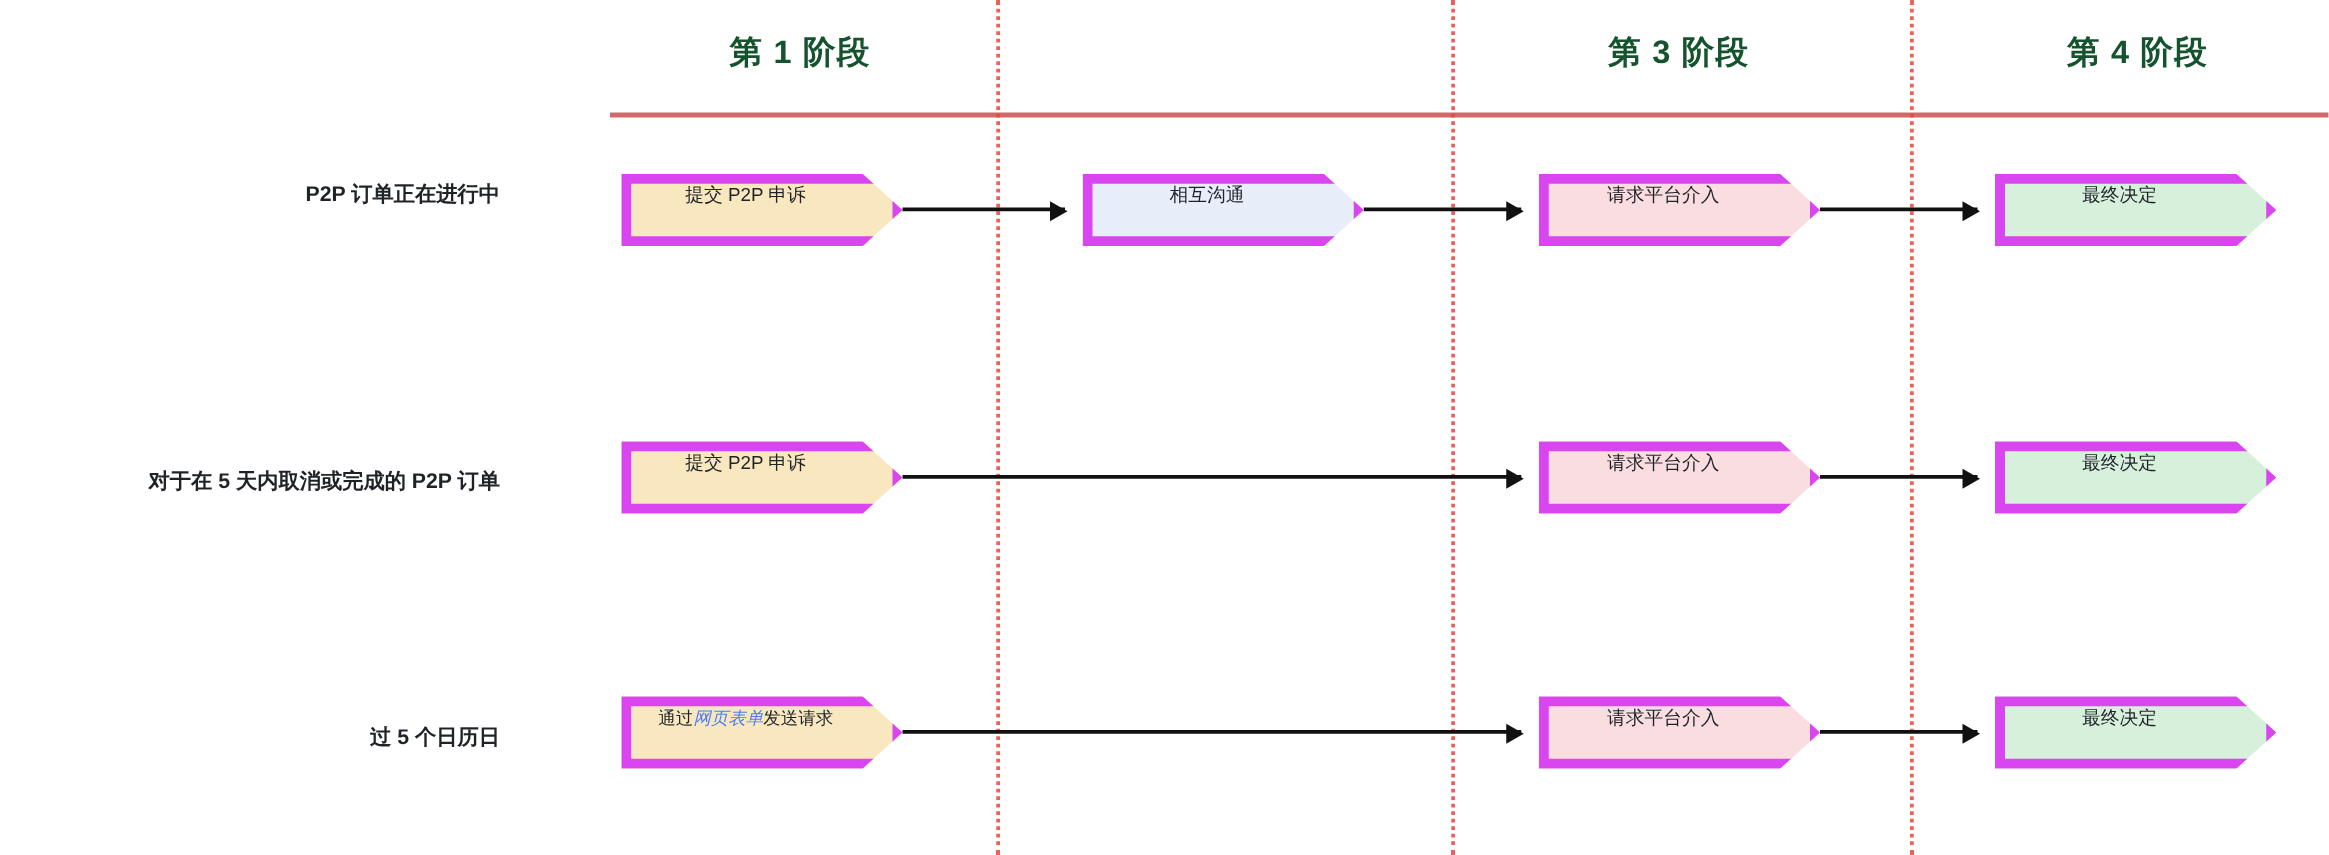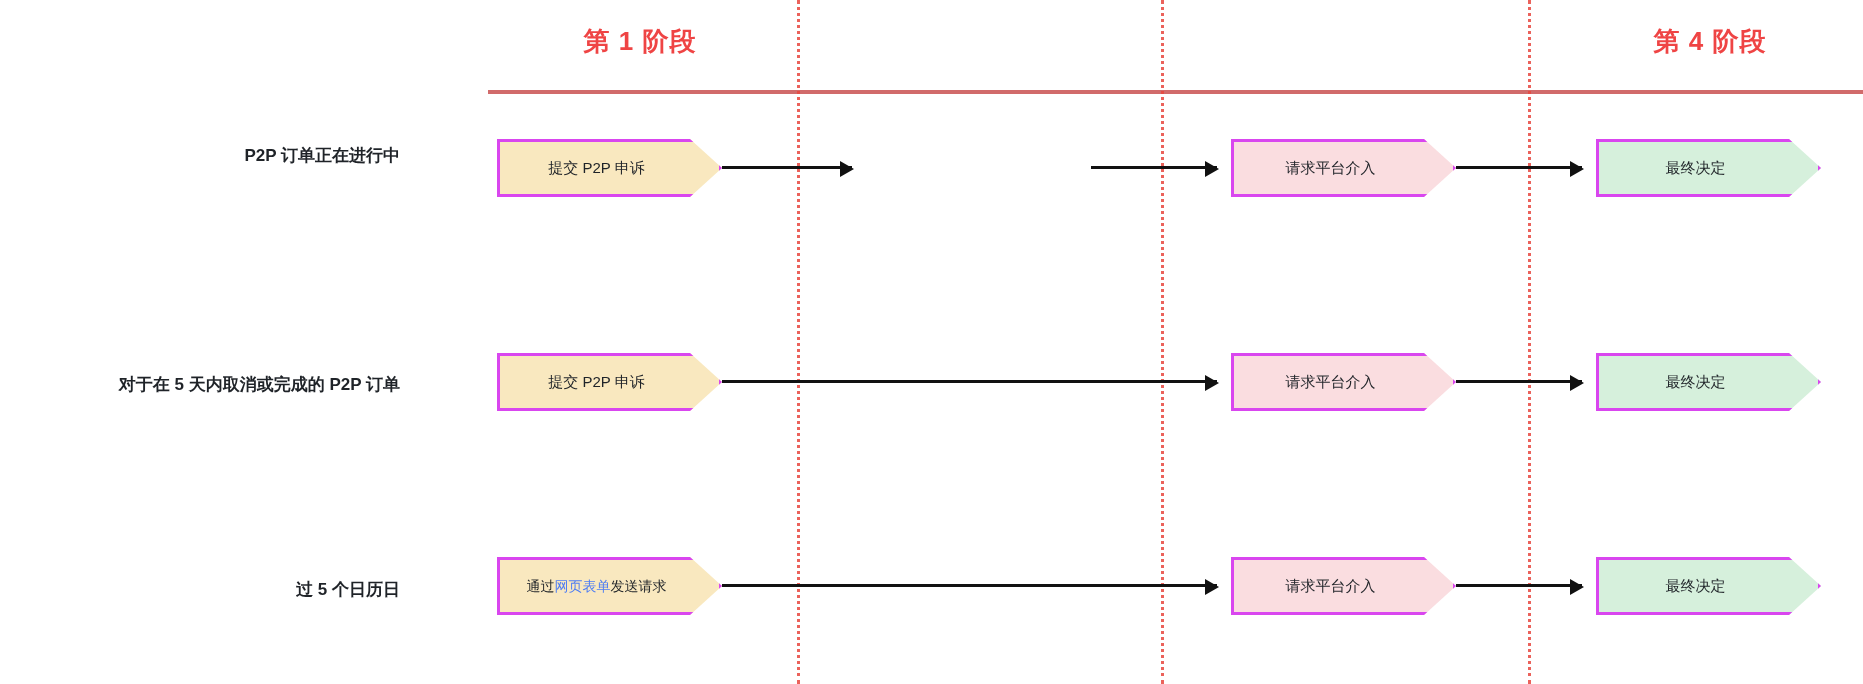--- a/index.html
+++ b/index.html
@@ -19,21 +19,21 @@
     overflow: hidden;
   }
 
   
   .phase-header {
     position: absolute;
     top: 24px;
     text-align: center;
     font-size: 26px;
     font-weight: 700;
-    color: #ef4444;
+    color: #14532d;
     letter-spacing: 1px;
     white-space: nowrap;
   }
   .header-rule {
     position: absolute;
     left: 488px;
     top: 90px;
     width: 1375px;
     height: 4px;
     background: #d16b6b;
@@ -59,34 +59,35 @@
     line-height: 1.55;
     right: 1463px; 
     width: 380px;
   }
 
   
   .chev {
     position: absolute;
     box-sizing: border-box;
     display: flex;
-    align-items: center;
+    align-items: flex-start;
     justify-content: center;
     font-size: 15px;
     color: #1f2328;
     line-height: 1.3;
     text-align: center;
-    border: 3px solid #d946ef;
+    border: 8px solid #d946ef;
     clip-path: polygon(0 0, calc(100% - 32px) 0, 100% 50%, calc(100% - 32px) 100%, 0 100%);
     padding-right: 26px;
     white-space: nowrap;
   }
   .chev .link {
     color: #4f7df3;
     text-decoration: none;
+    font-style: italic;
   }
 
   
   .arrow {
     position: absolute;
     height: 0;
     border-top: 3px solid #111111;
   }
   .arrow::after {
     content: "";
@@ -99,35 +100,39 @@
     border-top: 8px solid transparent;
     border-bottom: 8px solid transparent;
   }
 </style>
 </head>
 <body>
 
 <div id="canvas">
 
   <div class="phase-header" style="left:490px; width:300px;">第 1 阶段</div>
+  <div class="phase-header" style="left:1193px; width:300px;">第 3 阶段</div>
   <div class="phase-header" style="left:1560px; width:300px;">第 4 阶段</div>
 
   <div class="header-rule"></div>
 
   <div class="divider" style="left:797px;"></div>
   <div class="divider" style="left:1161px;"></div>
   <div class="divider" style="left:1528px;"></div>
 
   <div class="row-label" style="top:143px;">P2P 订单正在进行中</div>
 
   <div class="chev" style="left:497px; top:139px; width:225px; height:58px; background:#f9e8bf;">
     <span>提交 P2P 申诉</span>
   </div>
   <div class="arrow" style="left:722px; top:166px; width:130px;"></div>
 
+  <div class="chev" style="left:866px; top:139px; width:225px; height:58px; background:#e8edfa;">
+    <span>相互沟通</span>
+  </div>
   <div class="arrow" style="left:1091px; top:166px; width:126px;"></div>
 
   <div class="chev" style="left:1231px; top:139px; width:225px; height:58px; background:#fadde0;">
     <span>请求平台介入</span>
   </div>
   <div class="arrow" style="left:1456px; top:166px; width:126px;"></div>
 
   <div class="chev" style="left:1596px; top:139px; width:225px; height:58px; background:#d6f0dc;">
     <span>最终决定</span>
   </div>

